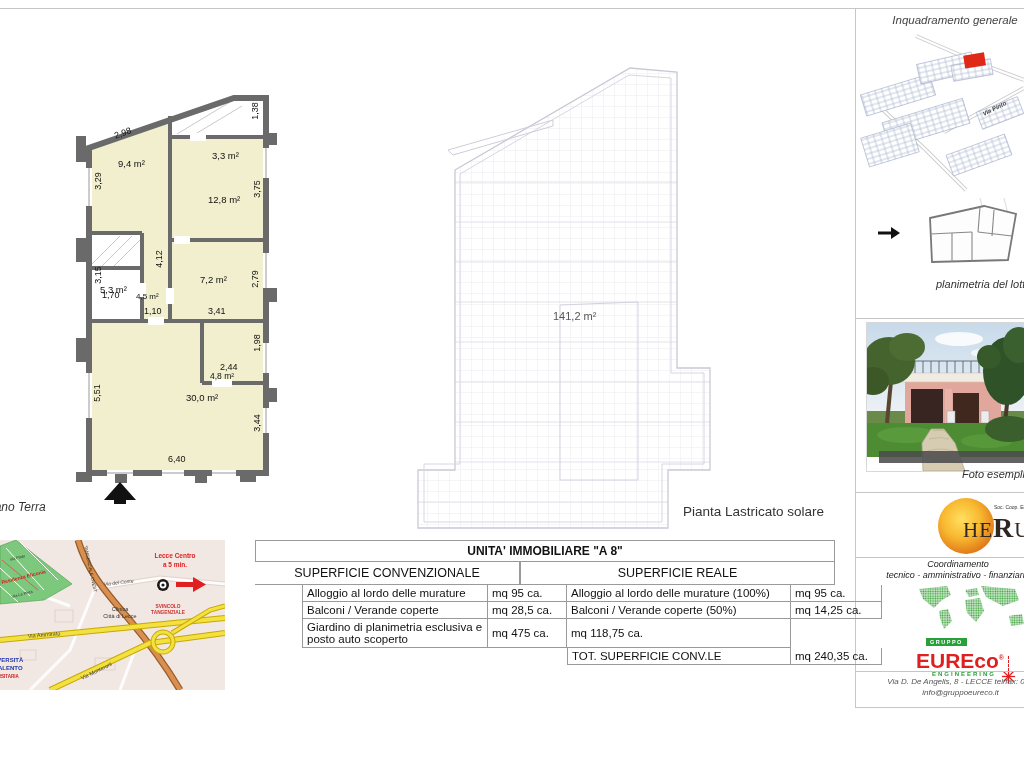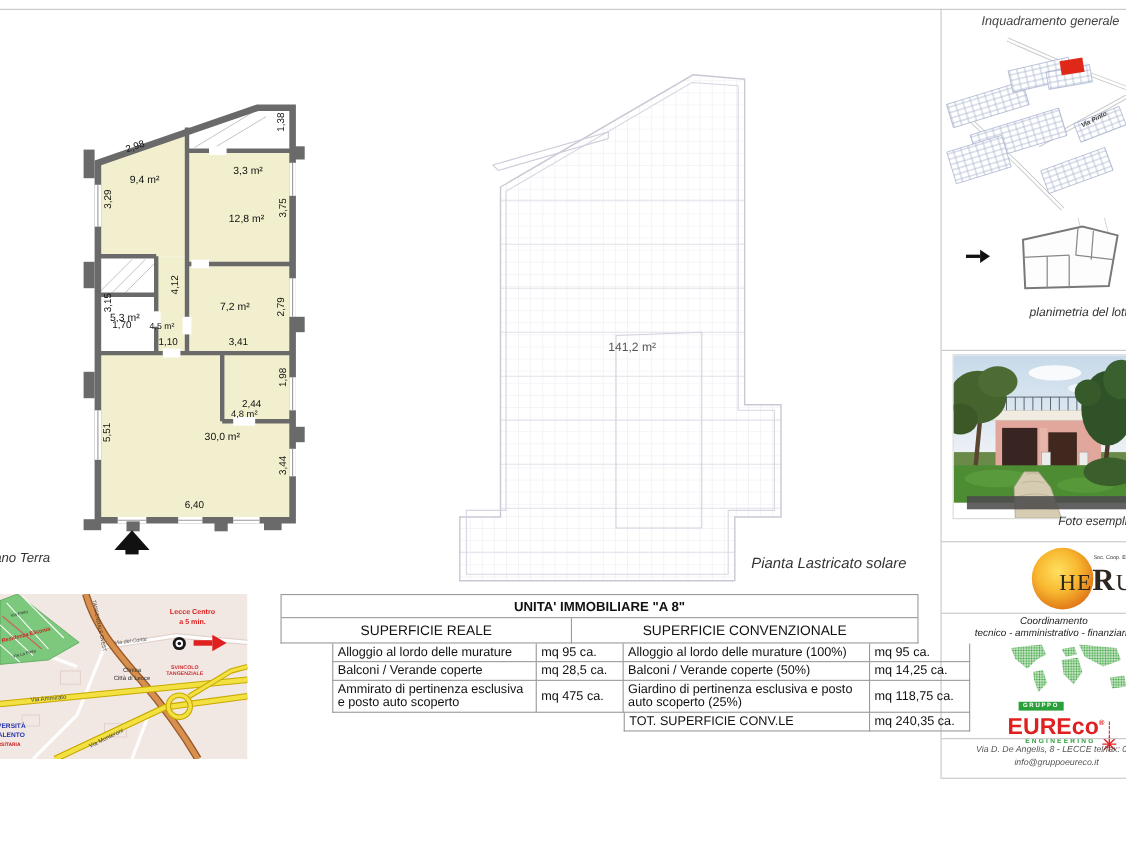--- a/index.html
+++ b/index.html
@@ -15,21 +15,21 @@
          font-size:21px;font-weight:bold;font-style:italic;color:#1c1c9e;
          text-shadow:1px 1px 0 rgba(120,120,120,.4);}
   .plan-wrap{position:absolute;left:62px;top:88px;width:240px;height:430px;}
   .dim{position:absolute;font-size:9px;color:#111;white-space:nowrap;}
   .room{position:absolute;font-size:9.5px;color:#111;white-space:nowrap;}
   .vert{transform:rotate(-90deg);transform-origin:center;}
   .rot298{transform:rotate(-19deg);}
   .piano-terra{position:absolute;left:-16px;top:500px;font-size:12px;font-style:italic;color:#333;}
   .lastricato-wrap{position:absolute;left:405px;top:62px;width:320px;height:470px;}
   .lastricato-label{position:absolute;left:148px;top:248px;font-size:11px;color:#555;}
-  .lastricato-caption{position:absolute;left:683px;top:504px;font-size:13.5px;color:#333;font-style:italic;}
+  .lastricato-caption{position:absolute;left:683px;top:504px;font-size:13.5px;color:#333;}
   
   .tbl{position:absolute;left:255px;top:540px;width:580px;font-size:11.5px;color:#111;}
   .trow{display:grid;grid-template-columns:186px 79px 224px 91px;padding-left:47px;}
   .tcell{border-right:1px solid #9a9a9a;border-bottom:1px solid #9a9a9a;
          padding:2px 4px;display:flex;align-items:center;}
   .tcell.first{border-left:1px solid #9a9a9a;}
   .t-title{border:1px solid #9a9a9a;text-align:center;font-weight:bold;font-size:12px;
            padding:3px 0;}
   .t-head{display:grid;grid-template-columns:265px 315px;}
   .t-headcell{border-right:1px solid #9a9a9a;border-bottom:1px solid #9a9a9a;
@@ -216,39 +216,38 @@
 
       <path d="M155,243 L233,240 L233,418 L155,418 Z" fill="none" stroke="#d2d2e0" stroke-width="1"></path>
     </svg>
     <span class="lastricato-label">141,2 m²</span>
   </div>
   <div class="lastricato-caption">Pianta Lastricato solare</div>
 
   <div class="tbl">
     <div class="t-title">UNITA' IMMOBILIARE  "A 8"</div>
     <div class="t-head">
+      <div class="t-headcell">SUPERFICIE CONVENZIONALE</div>
       <div class="t-headcell first">SUPERFICIE REALE</div>
-      <div class="t-headcell">SUPERFICIE CONVENZIONALE</div>
     </div>
     <div class="trow">
       <div class="tcell first">Alloggio al lordo delle murature</div>
       <div class="tcell">mq 95 ca.</div>
       <div class="tcell">Alloggio al lordo delle murature (100%)</div>
       <div class="tcell">mq 95 ca.</div>
     </div>
     <div class="trow">
       <div class="tcell first">Balconi / Verande coperte</div>
       <div class="tcell">mq 28,5 ca.</div>
       <div class="tcell">Balconi / Verande coperte (50%)</div>
       <div class="tcell">mq 14,25 ca.</div>
     </div>
     <div class="trow">
-      <div class="tcell first">Ammirato di pertinenza esclusiva e posto auto scoperto</div>
+      <div class="tcell first">Giardino di planimetria esclusiva e posto auto scoperto</div>
       <div class="tcell">mq 475 ca.</div>
-      <div class="tcell">Giardino di pertinenza esclusiva e posto auto scoperto (25%)</div>
       <div class="tcell">mq 118,75 ca.</div>
     </div>
     <div class="trow">
       <div class="tcell noborder"></div>
       <div class="tcell noborder"></div>
       <div class="tcell" style="border-left:1px solid #9a9a9a;">TOT. SUPERFICIE CONV.LE</div>
       <div class="tcell">mq 240,35 ca.</div>
     </div>
   </div>
 

